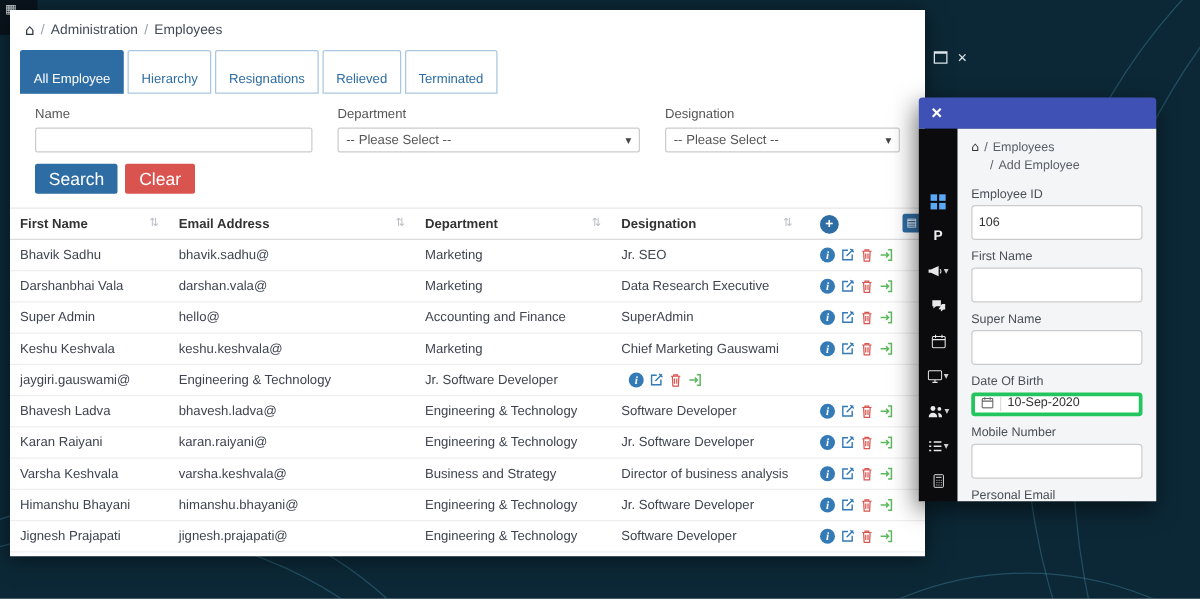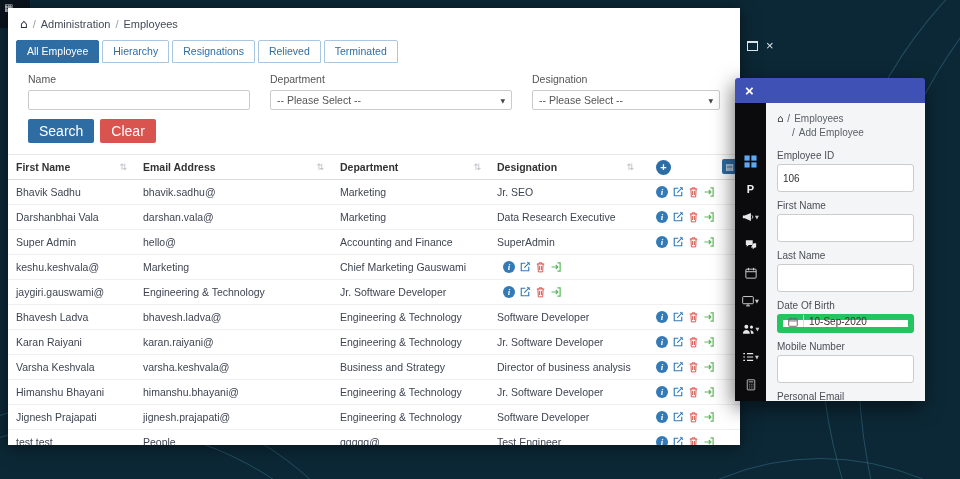--- a/index.html
+++ b/index.html
@@ -27,21 +27,21 @@
 
   
   .panel { position:absolute; left:8px; top:8px; width:732px; height:437px; background:#fff;
            box-shadow:0 2px 16px rgba(0,0,0,.5); z-index:2; overflow:hidden; }
   .crumb { display:flex; align-items:center; gap:5px; padding:9px 12px 6px; font-size:11px; color:#434a57; }
   .crumb .home { font-size:12px; color:#2b3340; font-family:"DejaVu Sans",sans-serif; cursor:pointer; }
   .crumb .sep { color:#9aa0a8; }
   .crumb .item { cursor:pointer; }
 
   .tabs { display:flex; gap:3px; padding:3px 8px 0; }
-  .tab { font-size:10.5px; padding:4px 10px 5px; border:1px solid #a9c7e0; color:#2e6da4; background:#fff;
+  .tab { font-size:10.5px; padding:16px 10px 5px; border:1px solid #a9c7e0; color:#2e6da4; background:#fff;
          border-radius:2px 2px 0 0; cursor:pointer; white-space:nowrap;text-align:right; }
   .tab.active { background:#2e6da4; color:#fff; border-color:#2e6da4; }
 
   .filters { padding:10px 20px 0; }
   .fgrid { display:grid; grid-template-columns:222px 242px 1fr; column-gap:20px; }
   .flabel { font-size:10.5px; color:#555; margin-bottom:5px; }
   .tinput { height:20px; border:1px solid #ccc; border-radius:2px; width:100%; box-sizing:border-box;
             font-size:10.5px; padding:0 6px; color:#333; background:#fff; }
   .select { height:20px; border:1px solid #ccc; border-radius:2px; display:flex; align-items:center;
             justify-content:space-between; padding:2px 6px; font-size:10.5px; color:#555; background:#fff;
@@ -84,22 +84,22 @@
   .ov-slot .chev { font-size:5px; color:#cfcfcf; font-family:"DejaVu Sans",sans-serif; }
   .plogo { color:#f0f0f0; font-size:11px; font-weight:bold; }
   .ov-main { flex:1; background:#f4f5f7; padding:9px 11px; box-sizing:border-box; overflow:hidden; }
   .ov-crumb { font-size:10px; color:#5a6068; line-height:14px; display:flex; gap:4px; align-items:center; }
   .ov-crumb .home { font-family:"DejaVu Sans",sans-serif; color:#333; cursor:pointer; }
   .ov-crumb.l2 { margin-left:15px; }
   .ov-label { font-size:10px; color:#4a4f57; margin:8px 0 3px; }
   .ov-label.first { margin-top:10px; }
   .ov-input { width:100%; height:19px; border:1px solid #ccc; border-radius:3px; box-sizing:border-box;
               font-size:10px; color:#333; padding:13px 5px; background:#fff; display:block; }
-  .ov-date { width:100%; height:19px; border:6px solid #22c55e; border-radius:3px; box-sizing:border-box;
-             font-size:10px; color:#333; padding:0 5px; background:#fff; display:flex; align-items:flex-end; gap:5px;
+  .ov-date { width:100%; height:19px; border:3px solid #22c55e; border-radius:3px; box-sizing:border-box;
+             font-size:10px; color:#333; padding:0 5px; background:#fff; display:flex; align-items:flex-start; gap:5px;
              cursor:pointer; }
   .ov-date .vr { width:1px; height:12px; background:#ddd; }
 </style>
 </head>
 <body>
 
 <div class="curve" id="c1"></div>
 <div class="curve" id="c2"></div>
 <div class="curve" id="c3"></div>
 <div class="curve" id="c4"></div>
@@ -246,20 +246,21 @@
               <path d="M5.8 6.5v5.5M8.2 6.5v5.5"></path>
       </svg>
       <svg class="ic-svg" width="12" height="12" viewBox="0 0 16 16" fill="none" stroke="#5cb85c" stroke-width="1.6">
         <path d="M10 2.5h3.5v11H10"></path>
               <path d="M2 8h8.5M7.8 5.3L10.5 8l-2.7 2.7"></path>
       </svg>
     </div>
   </div>
 
   <div class="tr">
+    <div class="td">Keshu Keshvala</div>
     <div class="td">keshu.keshvala@</div>
     <div class="td">Marketing</div>
     <div class="td">Chief Marketing Gauswami</div>
     <div class="td actions">
       <span class="ic-info">i</span>
       <svg class="ic-svg" width="12" height="12" viewBox="0 0 16 16" fill="none" stroke="#337ab7" stroke-width="1.5">
         <path d="M8.5 3H3v10h10V7.5"></path>
               <path d="M13.7 2.3l-6.2 6.2" stroke-linecap="round"></path>
               <path d="M11.5 1.8l2.7 2.7" stroke-linecap="round"></path>
       </svg>
@@ -515,21 +516,21 @@
         <span>/</span>
         <span>Add Employee</span>
       </div>
 
       <div class="ov-label first">Employee ID</div>
       <input class="ov-input" value="106" style="">
 
       <div class="ov-label">First Name</div>
       <input class="ov-input" value="" style="">
 
-      <div class="ov-label">Last Name</div>
+      <div class="ov-label">Super Name</div>
       <input class="ov-input" value="" style="">
 
       <div class="ov-label">Date Of Birth</div>
       <div class="ov-date">
         <svg width="10" height="10" viewBox="0 0 14 14" fill="none" stroke="#666" stroke-width="1.3">
           <rect x="1" y="2.5" width="12" height="10.5" rx="1"></rect>
             <path d="M1 5.5h12M4 1v3M10 1v3"></path>
         </svg>
         <span class="vr"></span>
         <span>10-Sep-2020</span>

